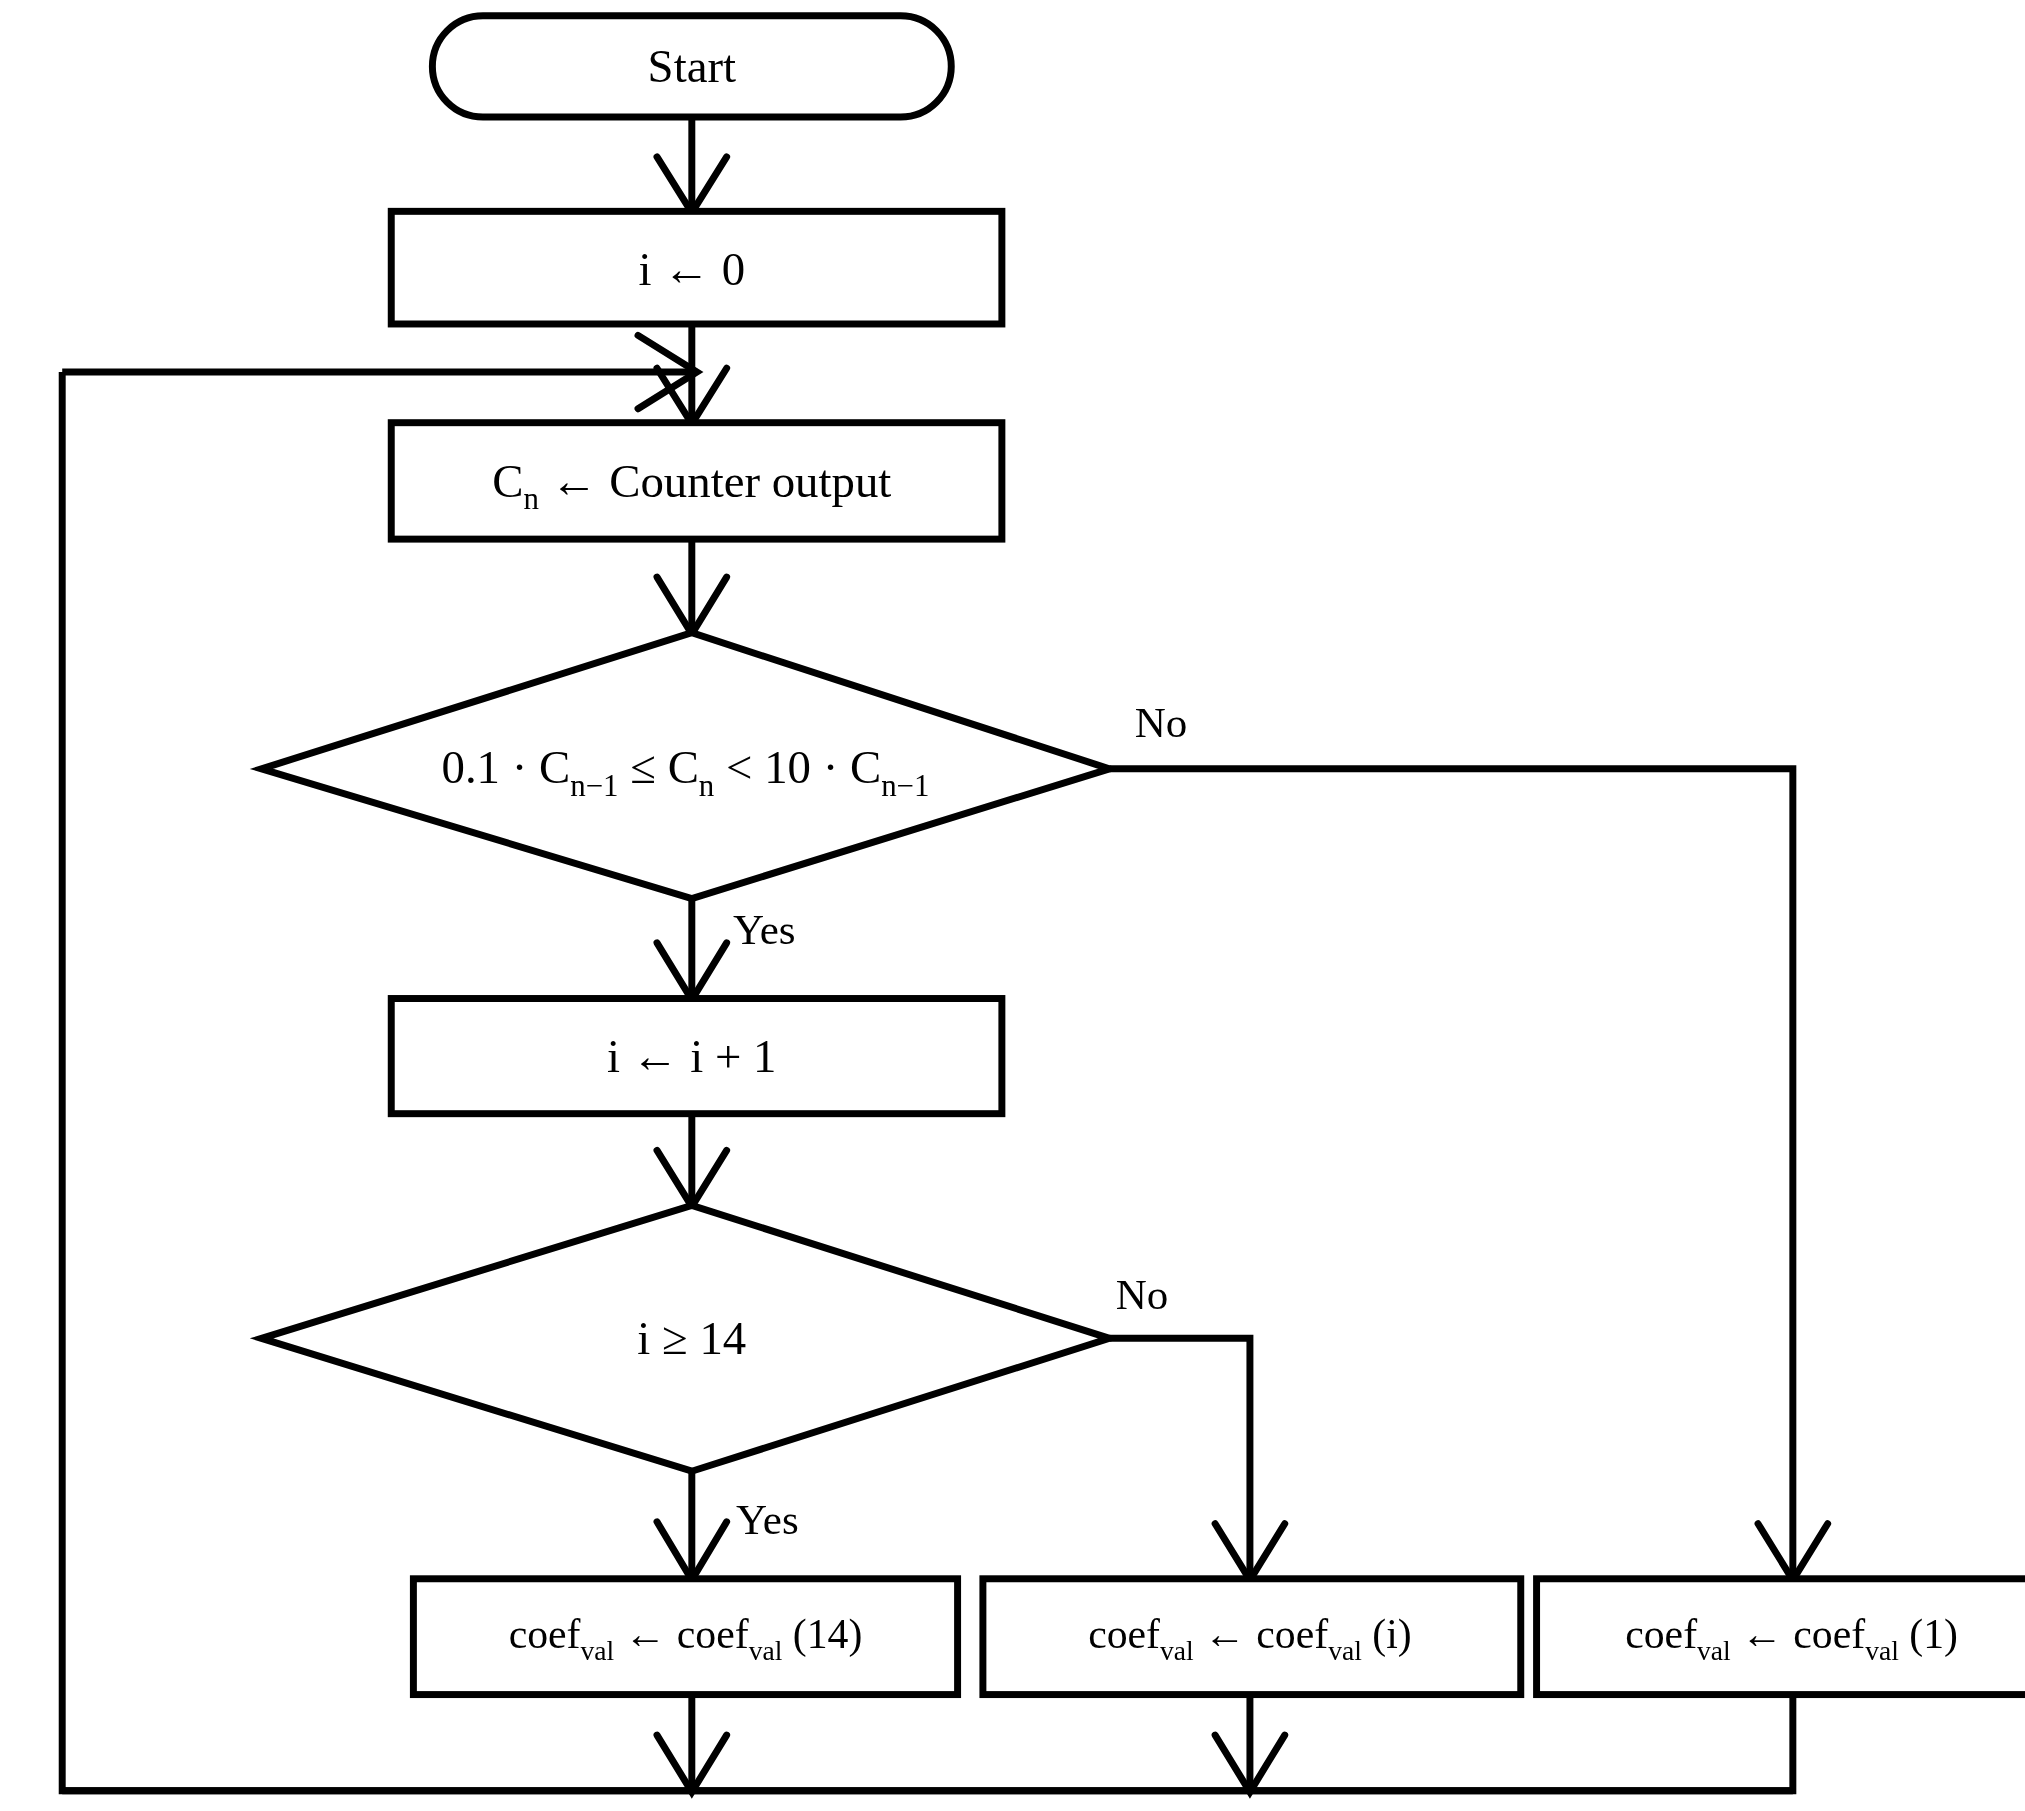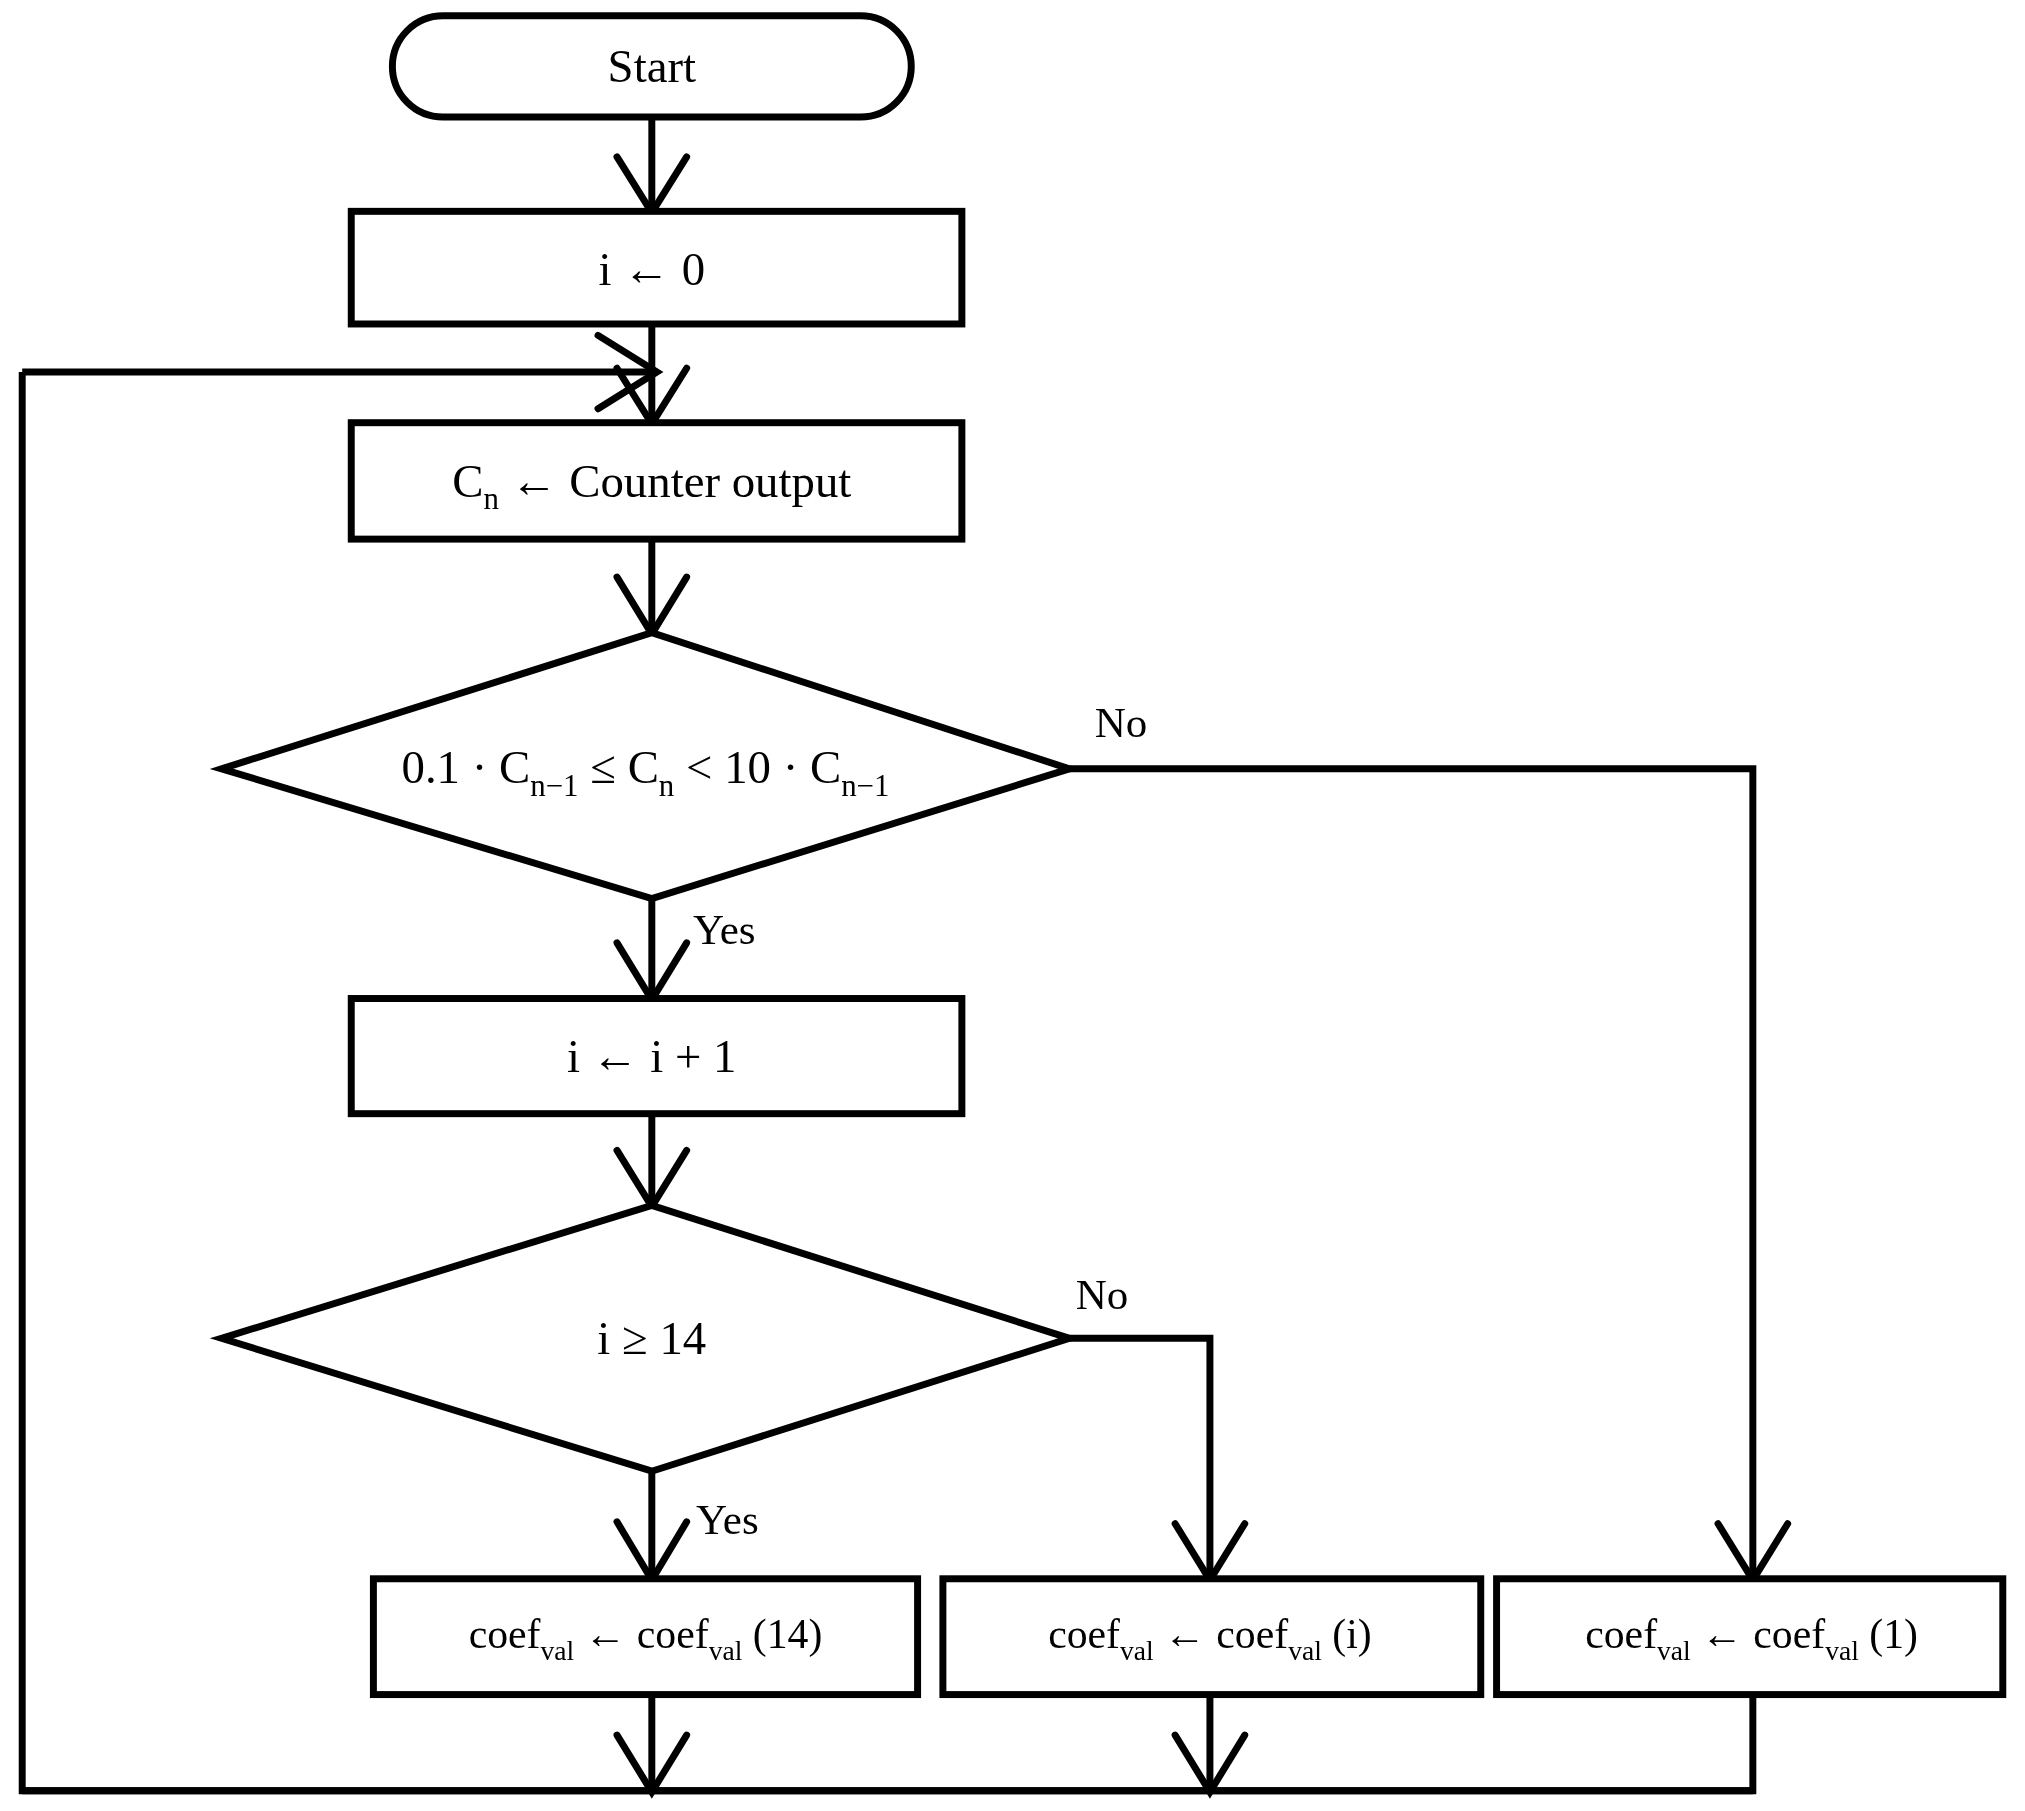--- a/index.html
+++ b/index.html
@@ -6,20 +6,21 @@
     margin: 0;
     padding: 0;
     background: #ffffff;
   }
   #flowchart-root {
     position: relative;
     width: 1856px;
     height: 1811px;
     background: #ffffff;
     font-family: "Liberation Serif", "DejaVu Serif", serif;
+    margin-left: 40px;
   }
   svg#flow-svg {
     display: block;
     width: 2025px;
     height: 1811px;
   }
   .shape-outline {
     fill: #ffffff;
     stroke: #000000;
     stroke-width: 11;

